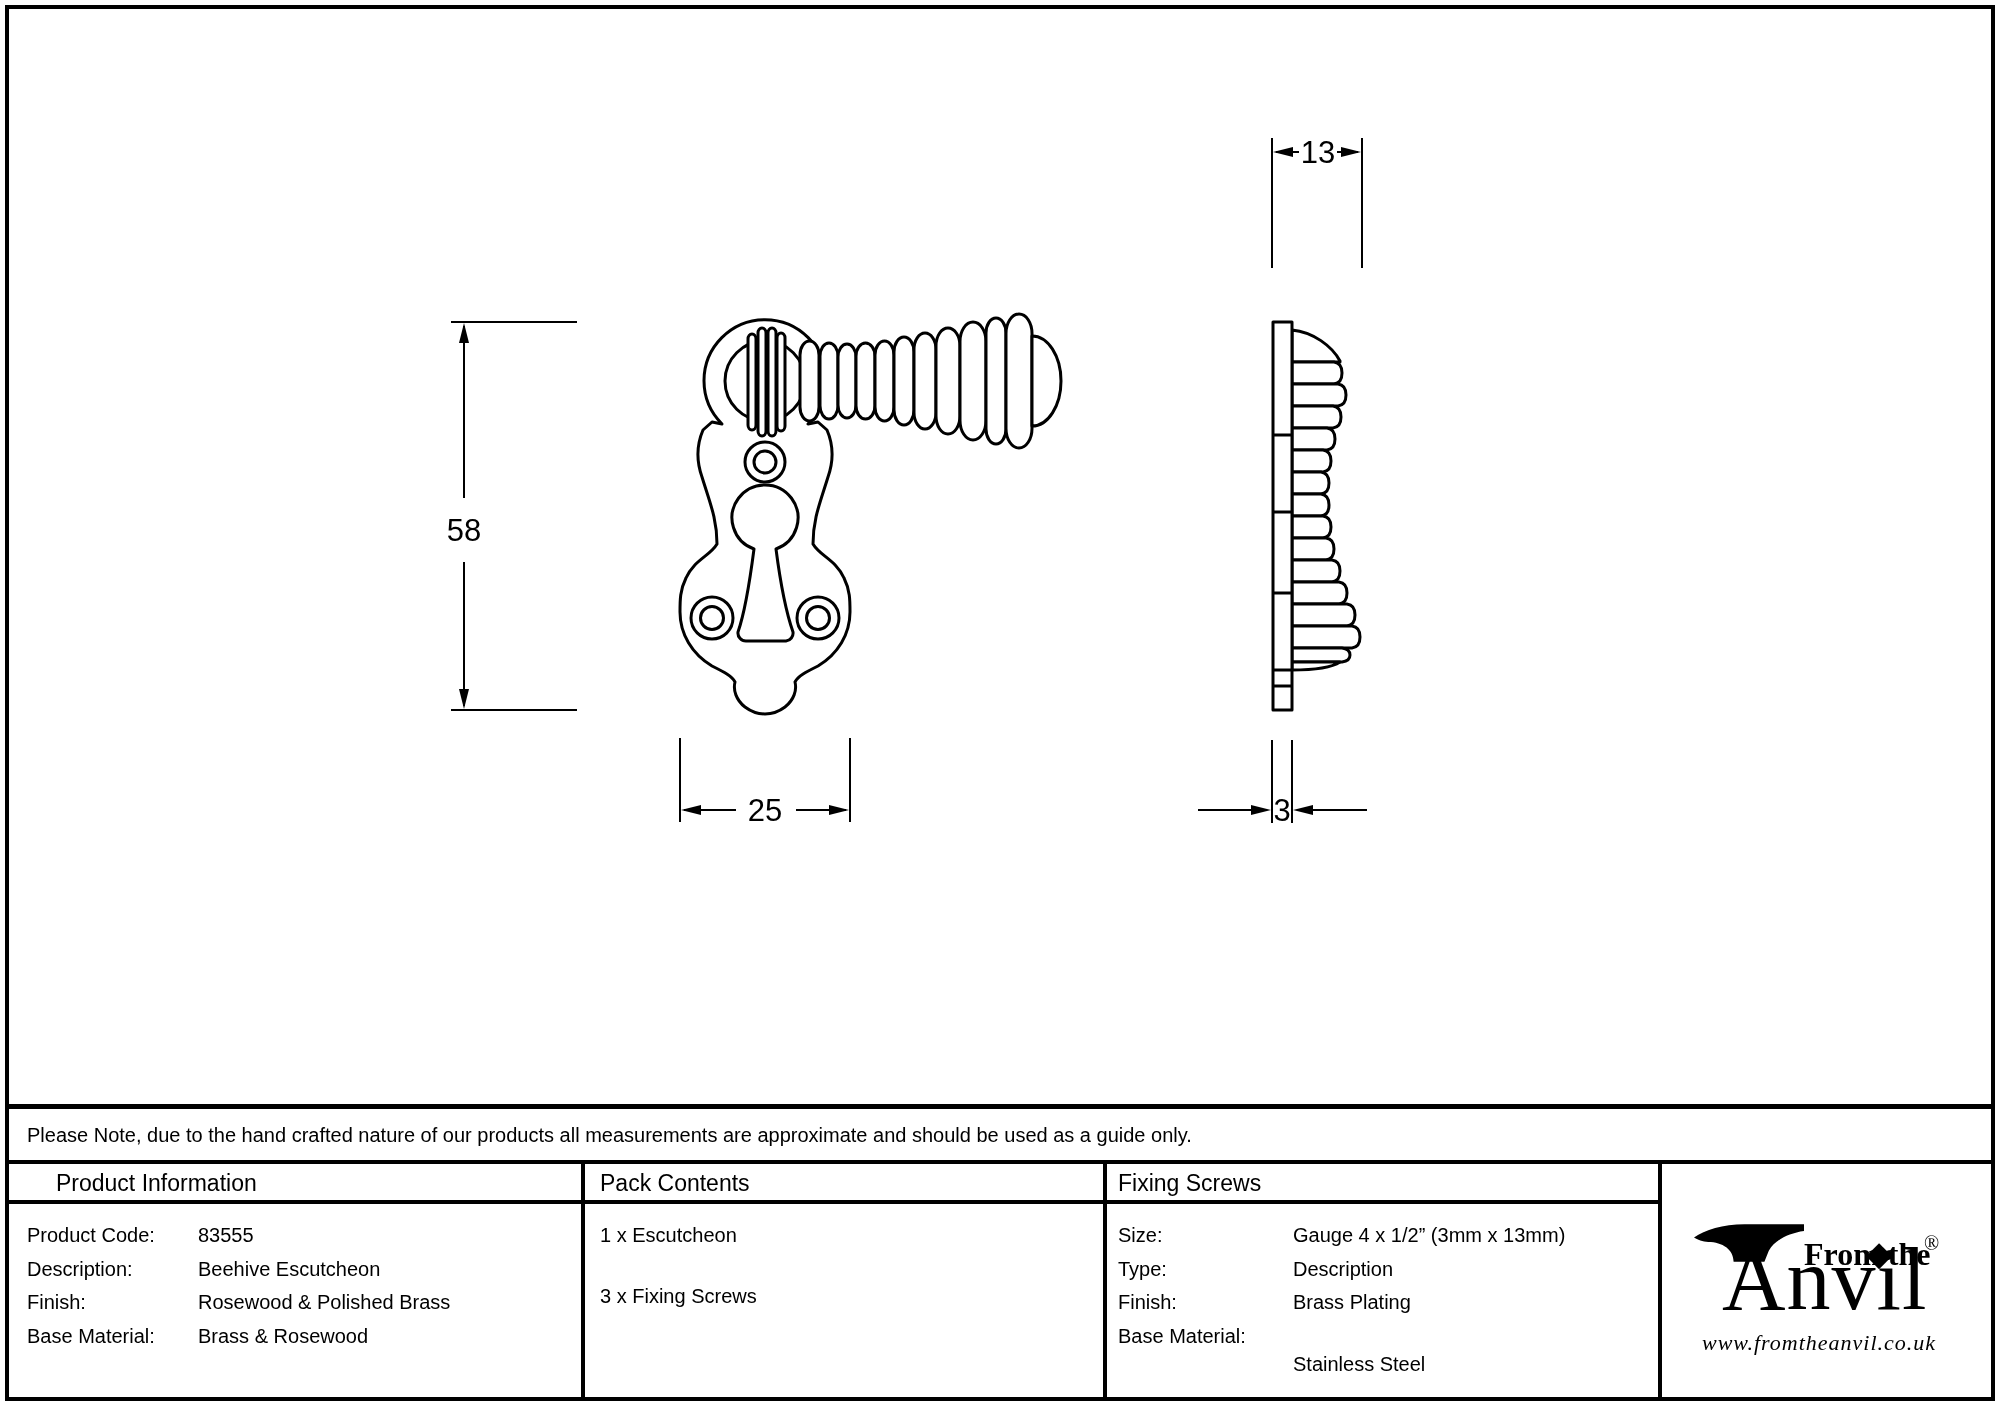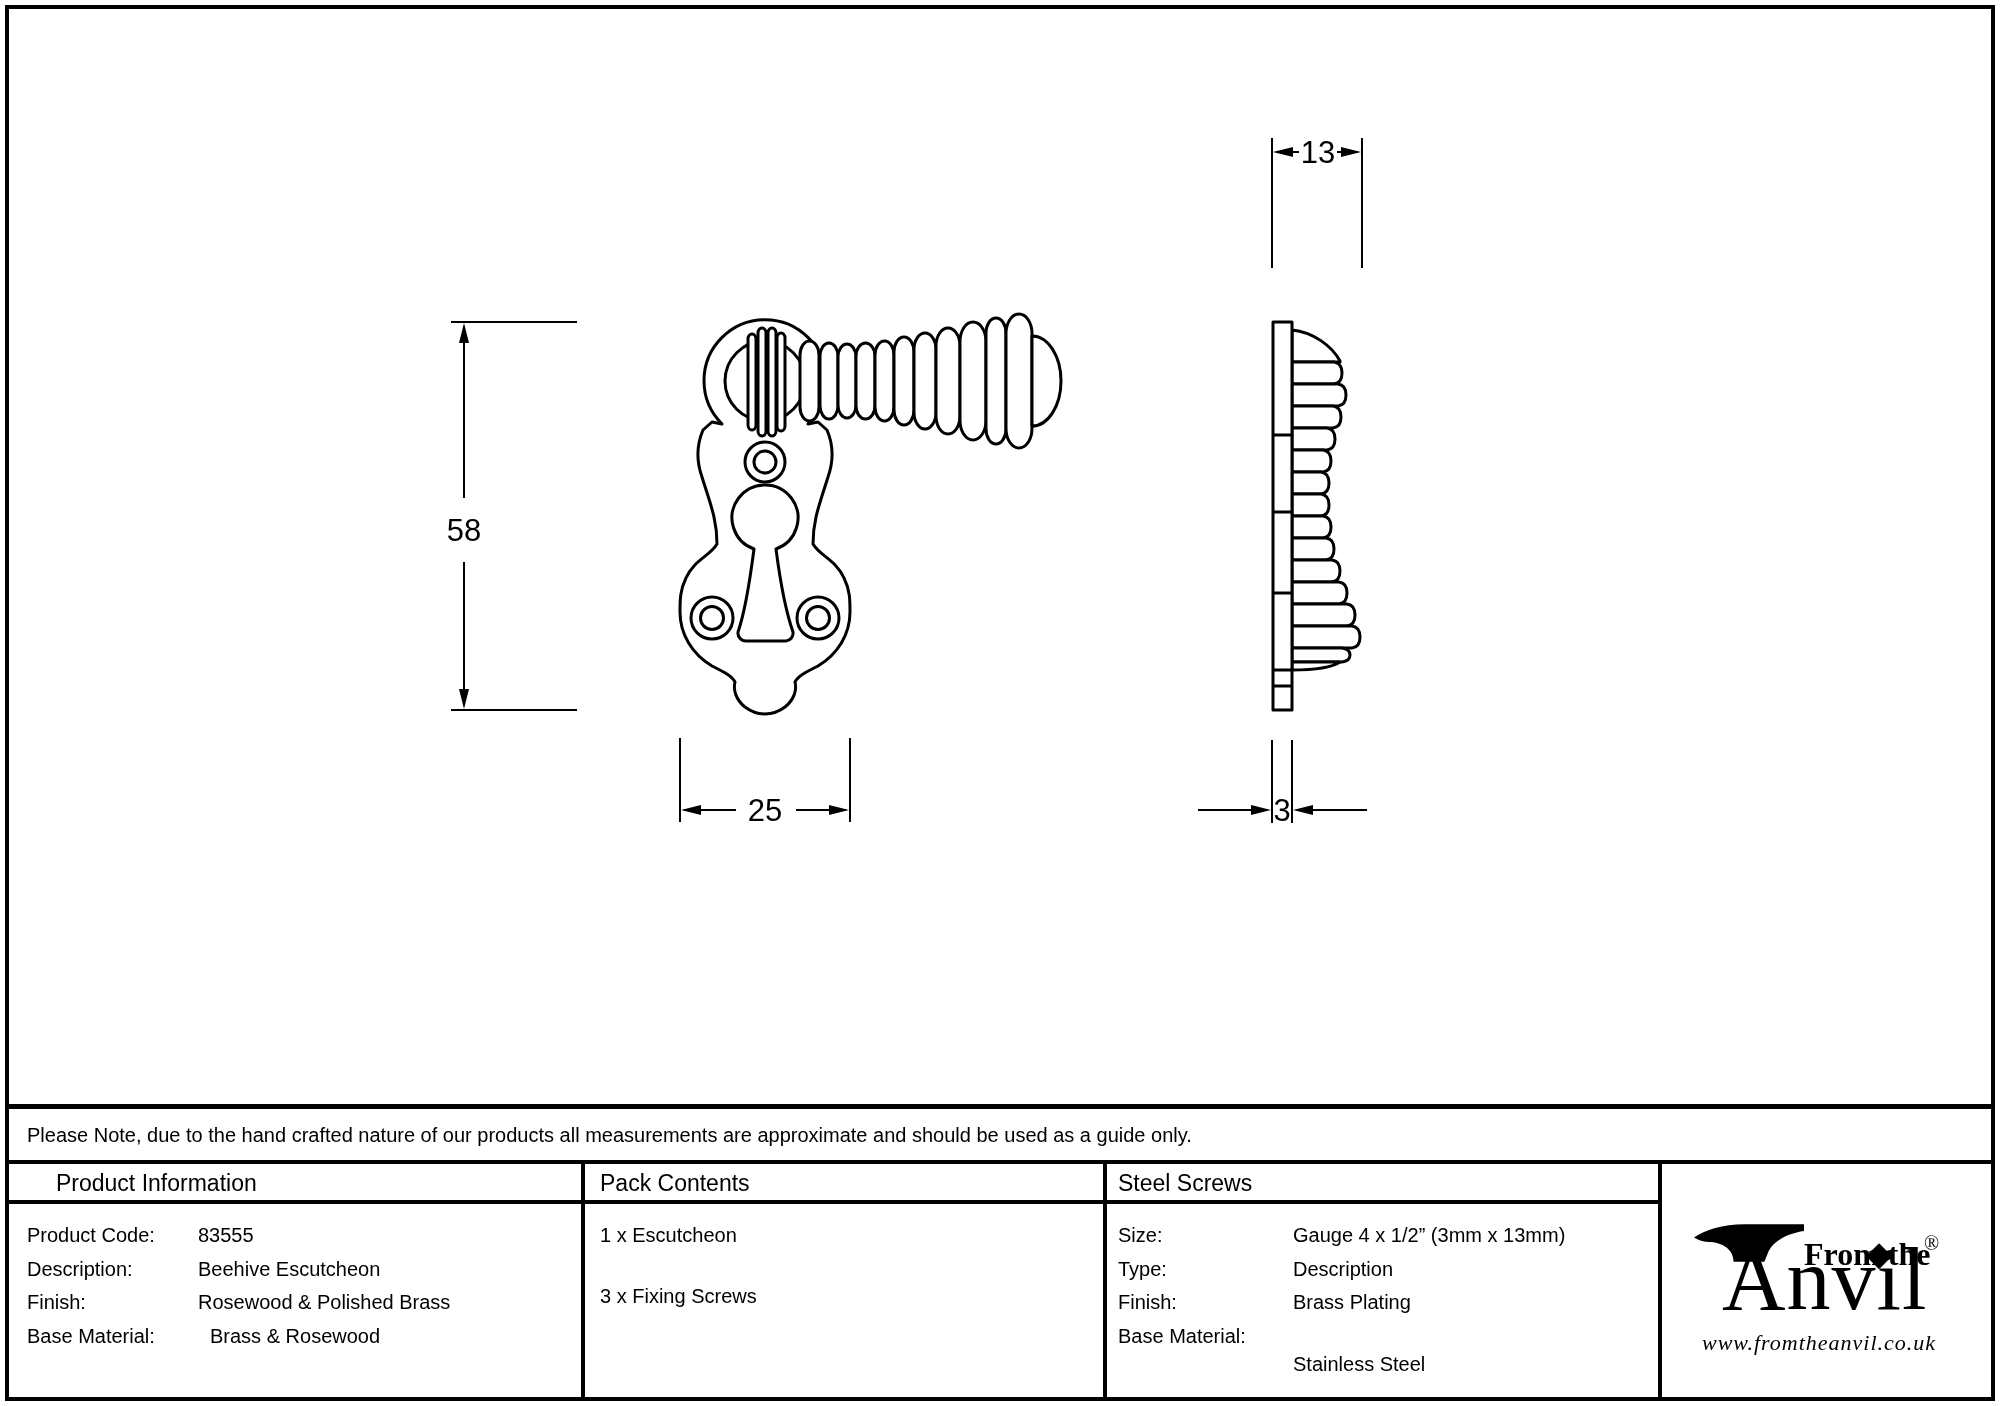--- a/index.html
+++ b/index.html
@@ -186,27 +186,27 @@
   <div class="abs vline" style="left:1658px; top:1160px; width:4px; height:241px;"></div>
 
   <div class="abs hdr-text" style="left:21px; top:1169px;margin-left:35px;">Product Information</div>
   <div class="abs cell-text" style="left:27px;  top:1221px;">Product Code:</div>
   <div class="abs cell-text" style="left:198px; top:1221px;">83555</div>
   <div class="abs cell-text" style="left:27px;  top:1255px;">Description:</div>
   <div class="abs cell-text" style="left:198px; top:1255px;">Beehive Escutcheon</div>
   <div class="abs cell-text" style="left:27px;  top:1288px;">Finish:</div>
   <div class="abs cell-text" style="left:198px; top:1288px;">Rosewood &amp; Polished Brass</div>
   <div class="abs cell-text" style="left:27px;  top:1322px;">Base Material:</div>
-  <div class="abs cell-text" style="left:210px; top:1322px;">Brass &amp; Rosewood</div>
+  <div class="abs cell-text" style="left:198px; top:1322px;">Brass &amp; Rosewood</div>
 
   <div class="abs hdr-text" style="left:600px; top:1169px;">Pack Contents</div>
   <div class="abs cell-text" style="left:600px; top:1221px;">1 x Escutcheon</div>
   <div class="abs cell-text" style="left:600px; top:1255px;margin-top:27px;">3 x Fixing Screws</div>
 
-  <div class="abs hdr-text" style="left:1118px; top:1169px;">Steel Screws</div>
+  <div class="abs hdr-text" style="left:1118px; top:1169px;">Fixing Screws</div>
   <div class="abs cell-text" style="left:1118px; top:1221px;">Size:</div>
   <div class="abs cell-text" style="left:1293px; top:1221px;">Gauge 4 x 1/2” (3mm x 13mm)</div>
   <div class="abs cell-text" style="left:1118px; top:1255px;">Type:</div>
   <div class="abs cell-text" style="left:1293px; top:1255px;">Description</div>
   <div class="abs cell-text" style="left:1118px; top:1288px;">Finish:</div>
   <div class="abs cell-text" style="left:1293px; top:1288px;">Brass Plating</div>
   <div class="abs cell-text" style="left:1118px; top:1322px;">Base Material:</div>
   <div class="abs cell-text" style="left:1293px; top:1322px;margin-top:28px;">Stainless Steel</div>
 
   <div>

